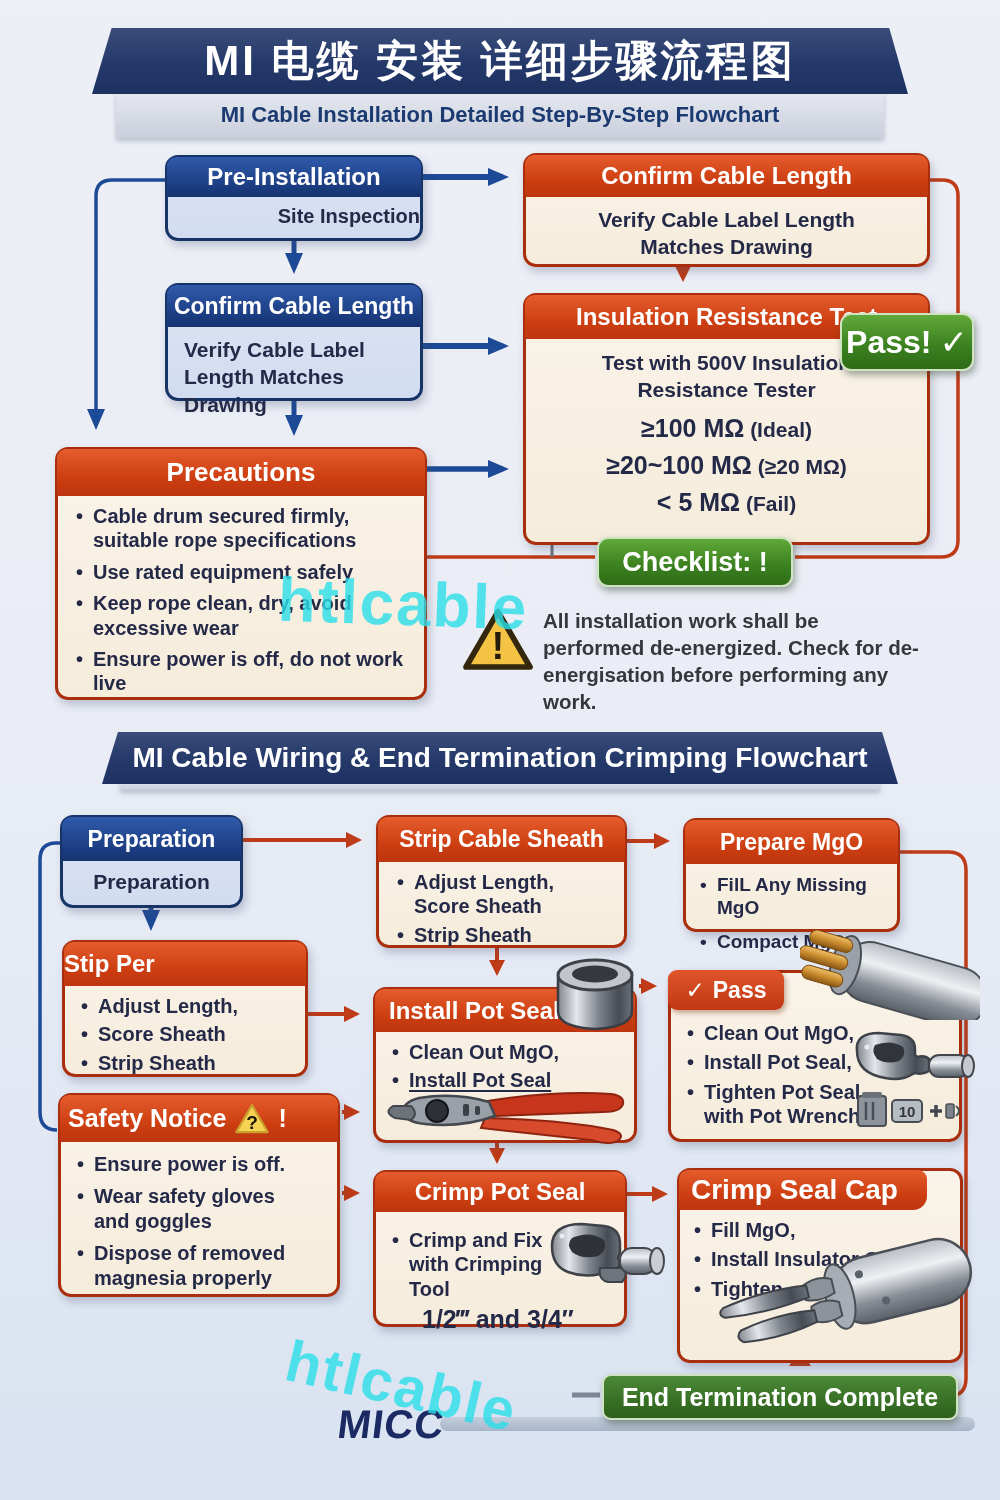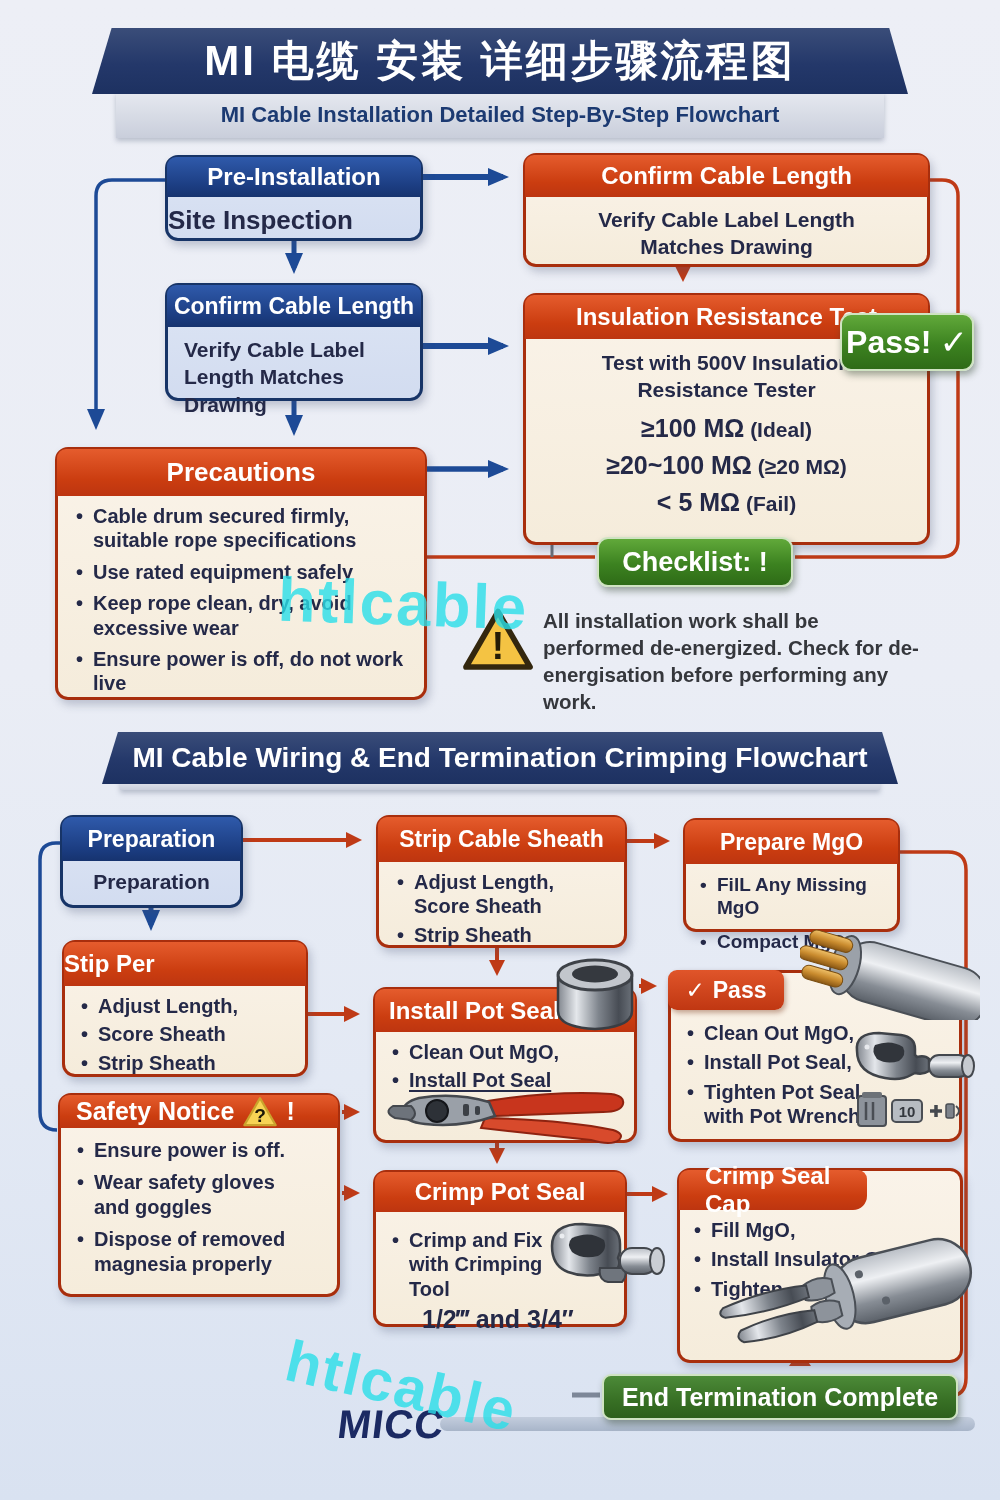--- a/index.html
+++ b/index.html
@@ -82,21 +82,21 @@
 
 <div class="banner-base" style="left:116px;top:92px;width:768px;height:46px">
   <div style="font-size:22px;font-weight:bold;color:#1c3a72">MI Cable Installation Detailed Step-By-Step Flowchart</div>
 </div>
 <div class="banner" style="left:92px;top:28px;width:816px;height:66px;font-size:42px;letter-spacing:3px;clip-path:polygon(2.4% 0,97.7% 0,100% 100%,0 100%)">
   <span>MI 电缆 安装 详细步骤流程图</span>
 </div>
 
 <div class="box blue" style="left:165px;top:155px;width:258px;height:86px">
   <div class="hdr" style="height:40px;font-size:24px">Pre-Installation</div>
-  <div class="bd" style="text-align:left;font-size:26px;padding-top:8px">Site Inspection</div>
+  <div class="bd" style="text-align:right;font-size:20px;padding-top:8px">Site Inspection</div>
 </div>
 
 <div class="box red" style="left:523px;top:153px;width:407px;height:114px">
   <div class="hdr" style="height:42px;font-size:24px">Confirm Cable Length</div>
   <div class="bd" style="text-align:center;font-size:21px;padding:9px 40px 0 40px;line-height:1.3">Verify Cable Label Length Matches Drawing</div>
 </div>
 
 <div class="box blue" style="left:165px;top:283px;width:258px;height:118px">
   <div class="hdr" style="height:42px;font-size:23px">Confirm Cable Length</div>
   <div class="bd" style="font-size:21px;padding:9px 12px 0 16px;line-height:1.3">Verify Cable Label Length Matches Drawing</div>
@@ -188,21 +188,21 @@
     <li style="margin-bottom:5px">Install Pot Seal,</li>
     <li style="max-width:205px">Tighten Pot Seal with Pot Wrench</li>
   </ul>
 </div>
 <div class="abs" style="left:668px;top:970px;width:116px;height:40px;z-index:5;border-radius:9px;display:flex;align-items:center;justify-content:center;gap:8px;color:#fff;font-weight:bold;font-size:23px;background:linear-gradient(180deg,#e0552a,#c03712);box-shadow:2px 3px 5px rgba(120,50,20,.4)">
   <span>✓</span>
     <span>Pass</span>
 </div>
 
 <div class="box red" style="left:58px;top:1093px;width:282px;height:204px">
-  <div class="hdr left" style="height:33px;font-size:25px;padding-left:16px">
+  <div class="hdr left" style="height:47px;font-size:25px;padding-left:8px">
     <span>Safety Notice</span>
     <svg style="width:36px;height:32px" viewBox="0 0 100 90">
       <path d="M50 6 L94 82 L6 82 Z" fill="#f7d354" stroke="#caa32c" stroke-width="6" stroke-linejoin="round"></path>
       <text x="50" y="74" font-size="54" font-weight="bold" text-anchor="middle" fill="#1c1708">?</text>
     </svg>
     <span>!</span>
   </div>
   <ul class="bd blts" style="padding:10px 4px 0 12px;font-size:20px">
     <li style="margin-bottom:8px">Ensure power is off.</li>
     <li style="margin-bottom:8px;max-width:230px">Wear safety gloves and goggles</li>
@@ -212,21 +212,21 @@
 
 <div class="box red" style="left:373px;top:1170px;width:254px;height:157px">
   <div class="hdr" style="height:40px;font-size:24px">Crimp Pot Seal</div>
   <ul class="bd blts" style="padding:16px 4px 0 12px;font-size:20px">
     <li style="max-width:165px">Crimp and Fix with Crimping Tool</li>
   </ul>
   <div style="font-size:25px;font-weight:bold;color:#242948;padding:4px 0 0 46px">1/2‴ and 3/4″</div>
 </div>
 
 <div class="box red" style="left:677px;top:1168px;width:286px;height:195px">
-  <div class="hdr left" style="height:40px;font-size:24px;width:188px;border-radius:9px 9px 14px 0;padding-left:26px">Crimp Seal Cap</div>
+  <div class="hdr left" style="height:40px;font-size:28px;width:248px;border-radius:9px 9px 14px 0;padding-left:12px">Crimp Seal Cap</div>
   <ul class="bd blts" style="padding:8px 4px 0 10px;font-size:20px">
     <li style="margin-bottom:5px">Fill MgO,</li>
     <li style="margin-bottom:5px">Install Insulator Cap</li>
     <li>Tighten</li>
   </ul>
 </div>
 
 <div class="abs" style="left:440px;top:1417px;width:535px;height:14px;border-radius:7px;background:linear-gradient(180deg,#c3cddd,#a8b5c9);z-index:2"></div>
 <div class="badge" style="left:602px;top:1374px;width:356px;height:46px;font-size:25px;border-radius:9px;background:linear-gradient(180deg,#4c8a38 0%,#376f24 60%,#2d601c 100%)">
   <span>End Termination Complete</span>

